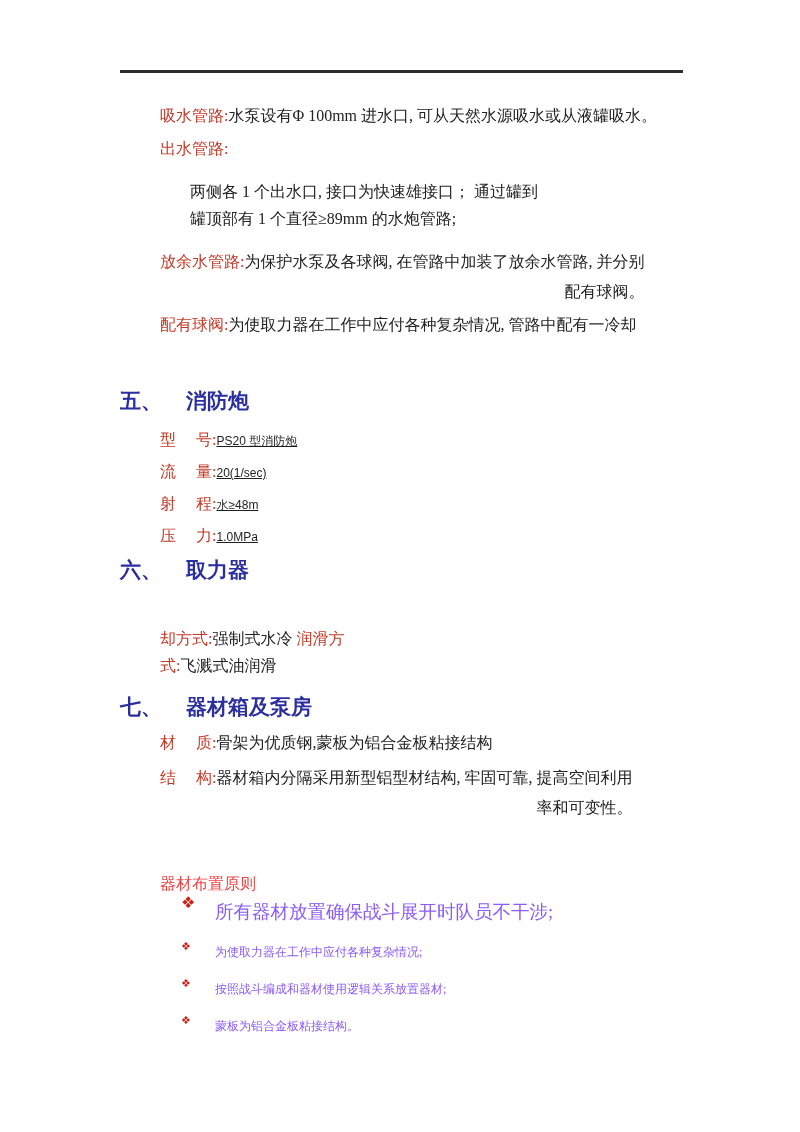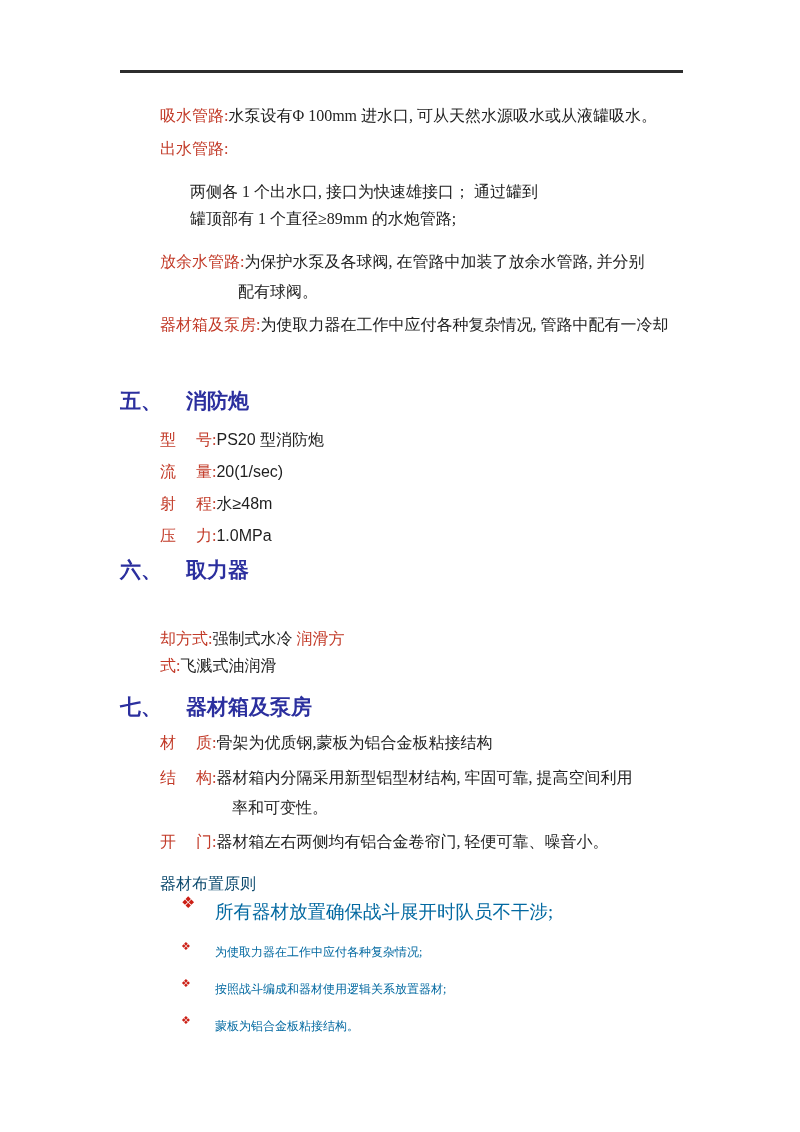--- a/index.html
+++ b/index.html
@@ -15,47 +15,48 @@
   .rule {
     position: absolute;
     left: 120px; top: 70px;
     width: 563px; height: 3px;
     background: #2d2d2d;
   }
   .abs { position: absolute; }
   .pr { left: 160px; font-size: 16px; line-height: 20px; white-space: nowrap; }
   .lbl { color: #c23a28; }
   .txt { color: #222222; }
-  .cont { margin-top: 10px; margin-left: 78px; }
+  .cont { margin-top: 10px; margin-left: 78px; text-align: right; }
   .indent { left: 190px; font-size: 16px; line-height: 27px; white-space: nowrap; }
   .heading {
     left: 120px;
     font-size: 21px;
     font-weight: bold;
     color: #2b2f9e;
     white-space: nowrap;
   }
   .heading .h-title { margin-left: 24px; }
   .spec { left: 160px; font-size: 16px; white-space: nowrap; }
   .spec .val, .six .val {
     color: #1e1e1e;
     font-family: "Liberation Sans", "DejaVu Sans", sans-serif;
-    font-size: 16px;
+    font-size: 12px;
+    text-decoration: underline;
   }
   .six { left: 160px; font-size: 16px; white-space: nowrap; }
-  .sub-title { left: 160px; font-size: 16px; white-space: nowrap; color: #0c4a6e; }
+  .sub-title { left: 160px; font-size: 16px; white-space: nowrap; color: #ef4444; }
   .bullet-icon {
     position: absolute;
     color: #cc1f15;
     font-family: "DejaVu Sans", sans-serif;
     line-height: 1;
   }
   .bi-large { left: 181px; font-size: 16px; }
   .bi-small { left: 181px; font-size: 11px; }
-  .bullet-text { position: absolute; left: 215px; white-space: nowrap; color: #0369a1; }
+  .bullet-text { position: absolute; left: 215px; white-space: nowrap; color: #8b5cf6; }
   .bt-large { font-size: 18.5px; }
   .bt-small { font-size: 12px; }
 </style>
 </head>
 <body>
 
 <div class="page">
 
   <div class="rule"></div>
 
@@ -74,21 +75,21 @@
 
   <div class="abs pr" style="top:252px">
     <div>
       <span class="lbl">放余水管路:</span><span class="txt">为保护水泵及各球阀, 在管路中加装了放余水管路, 并分别</span>
     </div>
     <div class="cont txt">配有球阀。</div>
   </div>
 
   <div class="abs pr" style="top:315px">
     <div>
-      <span class="lbl">器材箱及泵房:</span><span class="txt">为使取力器在工作中应付各种复杂情况, 管路中配有一冷却</span>
+      <span class="lbl">配有球阀:</span><span class="txt">为使取力器在工作中应付各种复杂情况, 管路中配有一冷却</span>
     </div>
   </div>
 
   <div class="abs heading" style="top:387px">
     <span class="h-num">五、</span><span class="h-title">消防炮</span>
   </div>
 
   <div class="abs spec" style="top:430px">
     <span class="lbl">型　 号:</span><span class="val">PS20 型消防炮</span>
   </div>
@@ -121,23 +122,20 @@
     <span class="lbl">材　 质:</span><span class="txt">骨架为优质钢,蒙板为铝合金板粘接结构</span>
   </div>
 
   <div class="abs pr" style="top:768px">
     <div>
       <span class="lbl">结　 构:</span><span class="txt">器材箱内分隔采用新型铝型材结构, 牢固可靠, 提高空间利用</span>
     </div>
     <div class="cont txt" style="margin-left:72px">率和可变性。</div>
   </div>
 
-  <div class="abs pr" style="top:832px">
-    <span class="lbl">开　 门:</span><span class="txt">器材箱左右两侧均有铝合金卷帘门, 轻便可靠、噪音小。</span>
-  </div>
 
   <div class="abs sub-title" style="top:874px">器材布置原则</div>
 
   <span class="bullet-icon bi-large" style="top:895px">❖</span>
   <div class="bullet-text bt-large" style="top:899px">所有器材放置确保战斗展开时队员不干涉;</div>
 
   <span class="bullet-icon bi-small" style="top:941px">❖</span>
   <div class="bullet-text bt-small" style="top:944px">为使取力器在工作中应付各种复杂情况;</div>
 
   <span class="bullet-icon bi-small" style="top:978px">❖</span>

